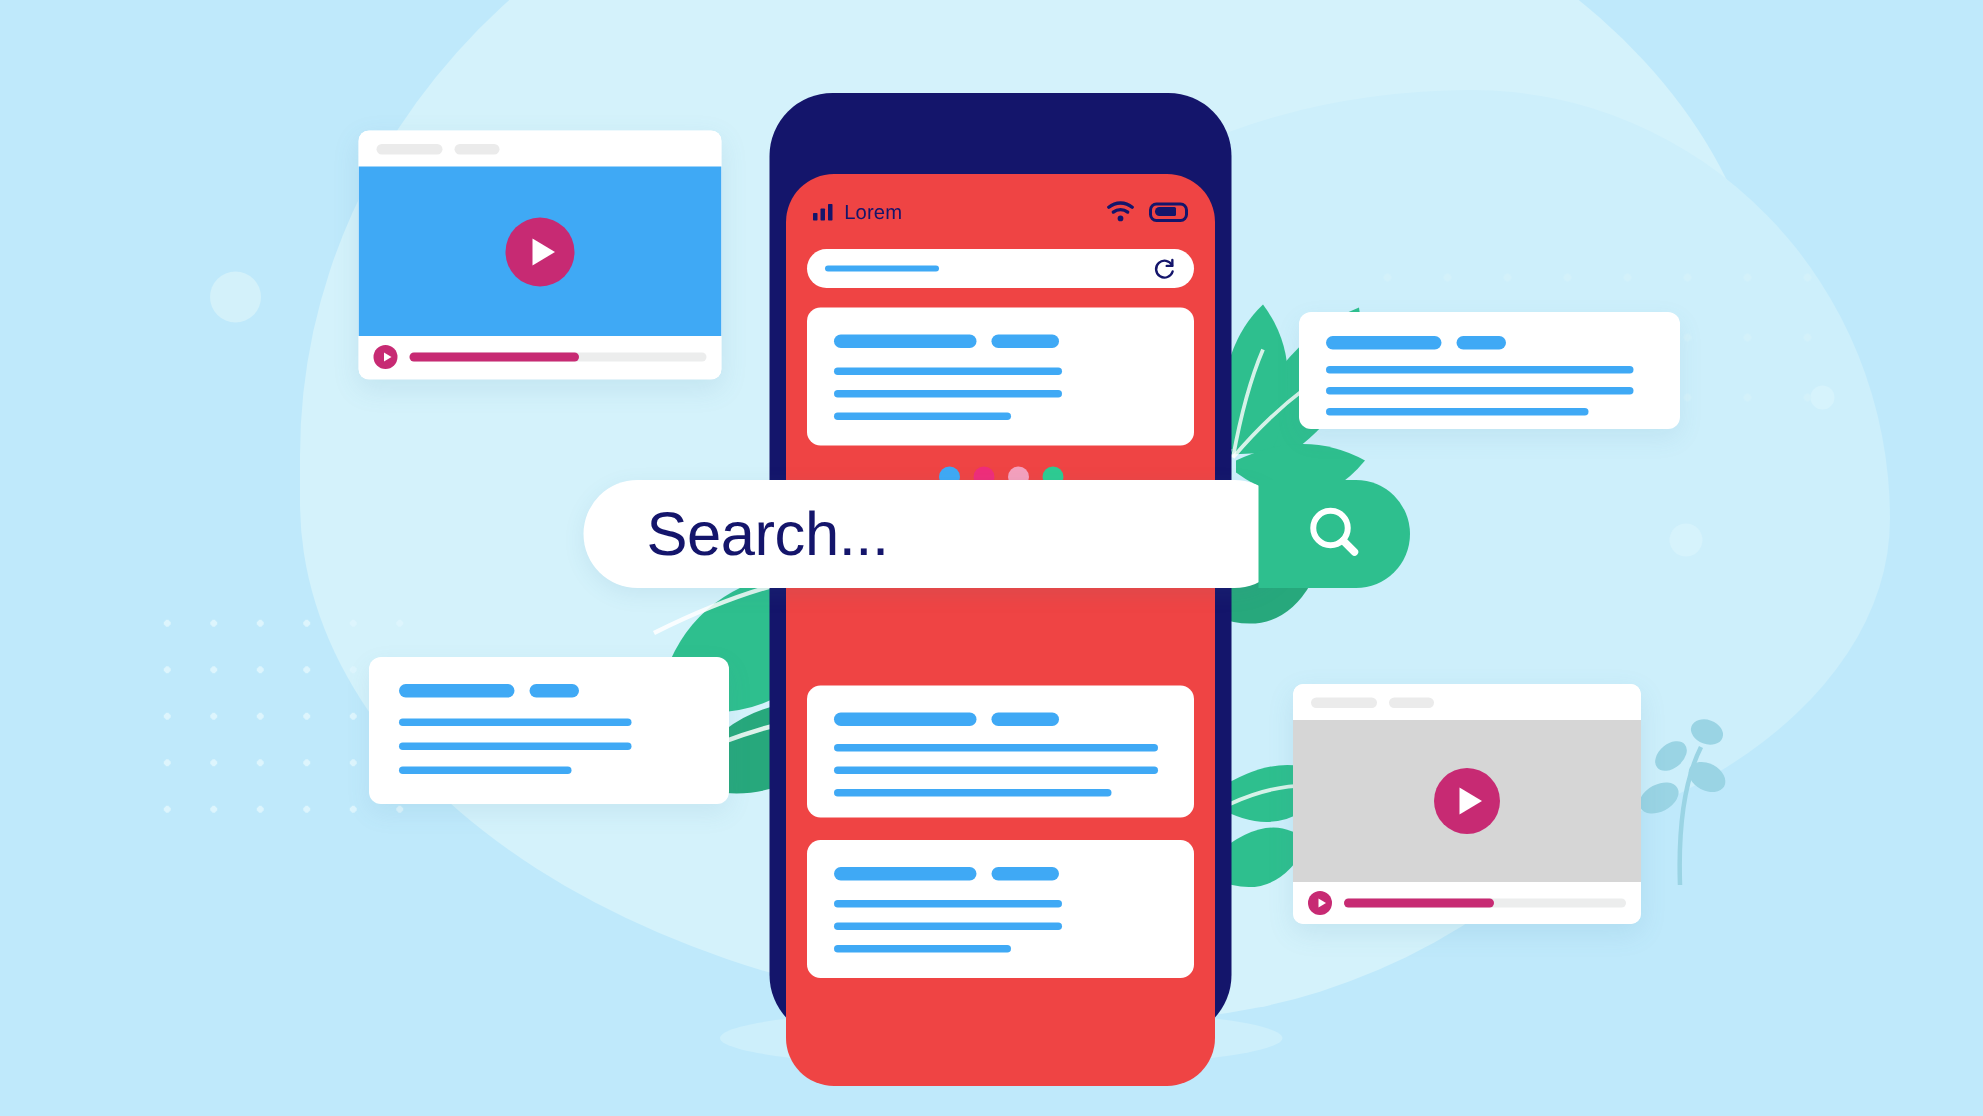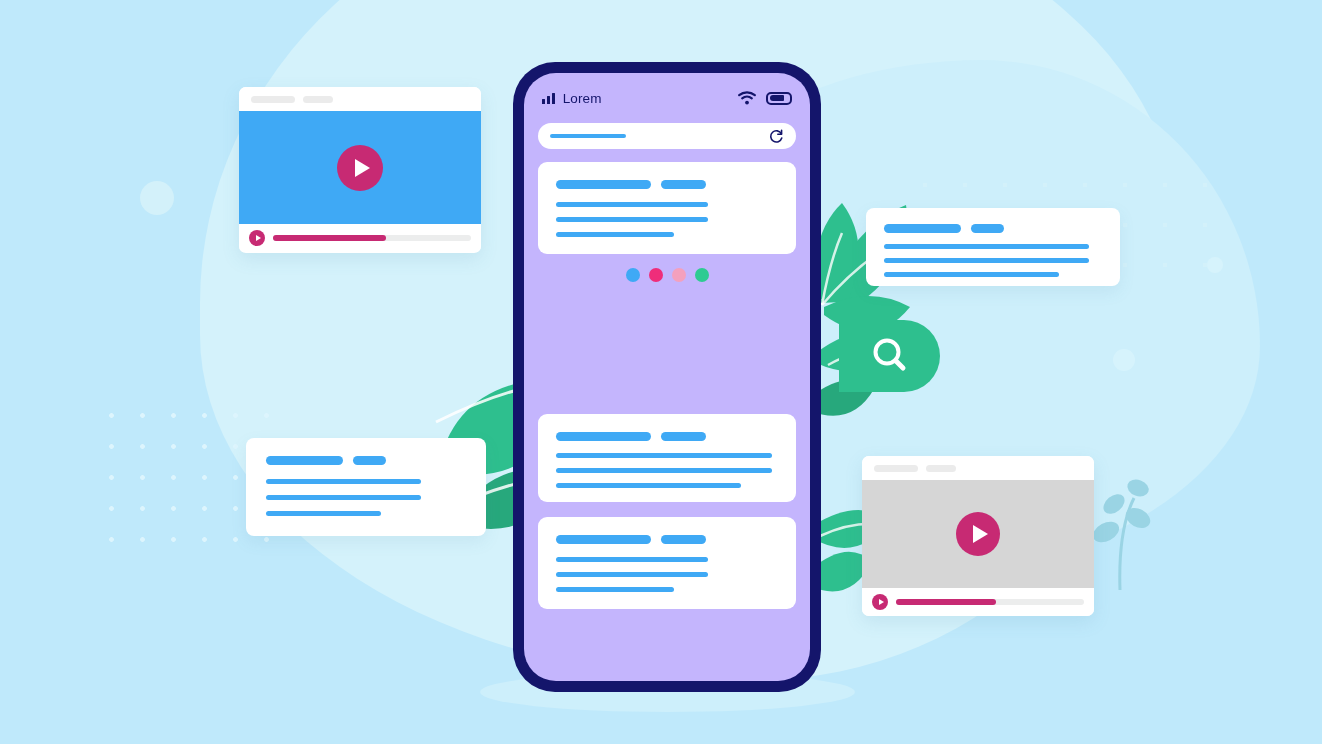--- a/index.html
+++ b/index.html
@@ -177,24 +177,25 @@
   }
   .phone-shadow {
     position: absolute;
     left: 480px; top: 672px;
     width: 375px; height: 40px;
     background: #cdeffb;
     border-radius: 50%;
   }
   .phone-screen {
     width: 100%; height: 100%;
-    background: #c4b5fd;
+    background: #ef4444;
     border-radius: 32px;
     overflow: hidden;
     position: relative;
+    margin-top: 43px;
   }
   .statusbar {
     height: 30px;
     display: flex;
     align-items: center;
     padding: 10px 18px 0 18px;
     justify-content: space-between;
   }
   .sb-left { display: flex; align-items: center; gap: 8px; }
   .signal-bars { display: flex; align-items: flex-end; gap: 1.6px; height: 12px; }
@@ -462,20 +463,23 @@
           <div class="bar-thin" style="width:152px;margin-bottom:10px;"></div>
           <div class="bar-thin" style="width:152px;margin-bottom:10px;"></div>
           <div class="bar-thin" style="width:118px;"></div>
         </div>
 
       </div>
     </div>
   </div>
 
   <div class="searchbar">
+    <div class="search-input-pill">
+      <span class="search-text" placeholder="Search...">Search...</span>
+    </div>
     <div class="search-btn">
       <svg width="42" height="42" viewBox="0 0 42 42">
         <circle cx="18" cy="17" r="11.5" stroke="#ffffff" stroke-width="4" fill="none"></circle>
         <line x1="26.5" y1="25.5" x2="34" y2="33" stroke="#ffffff" stroke-width="5" stroke-linecap="round"></line>
       </svg>
     </div>
   </div>
 
 </div>
 

